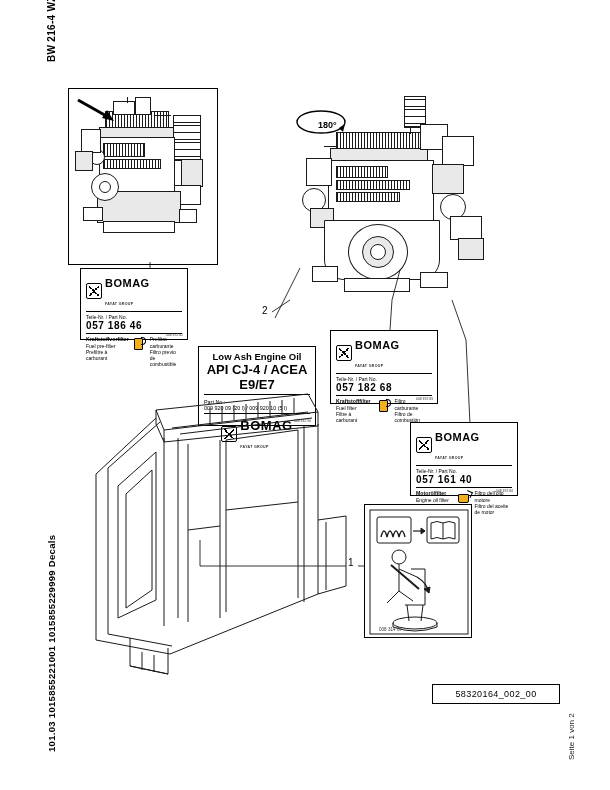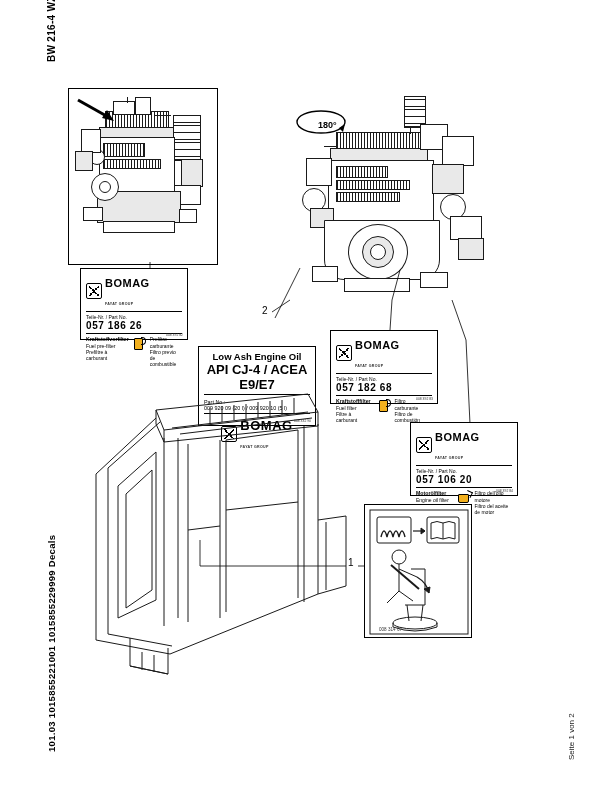--- a/index.html
+++ b/index.html
@@ -241,20 +241,21 @@
 <body>
 
 <div id="page">
 
   <div class="vtext" id="model-title">BW 216-4 WZ</div>
 
   <div class="vtext" id="decal-caption">101.03 1015855221001 1015855229999 Decals</div>
 
   <div id="page-no">Seite 1 von 2</div>
 
+  <div id="drawing-no">58320164_002_00</div>
 
   <div class="frame" id="engine-frame-1">
     <div class="eng">
 
       <div class="ehatch" style="left:36px; top:22px; width:62px; height:16px;"></div>
       <div class="eblk egray" style="left:30px; top:38px; width:76px; height:10px;"></div>
 
       <div class="eblk" style="left:44px; top:12px; width:20px; height:12px;"></div>
       <div class="eblk" style="left:66px; top:8px; width:14px; height:16px;"></div>
 
@@ -355,21 +356,21 @@
   <div class="decal" style="left:80px; top:268px; width:108px; height:72px; padding:4px 5px;">
     <div class="bomag-logo">
       <span class="bomag-mark"></span>
       <span>
         <span class="bomag-name">BOMAG</span><br>
         <span class="bomag-sub">FAYAT GROUP</span>
       </span>
     </div>
     <div class="decal-rule"></div>
     <div class="tiny">Teile-Nr. / Part No.</div>
-    <div class="partno">057 186 26</div>
+    <div class="partno">057 186 46</div>
     <div class="decal-rule"></div>
     <div style="display:flex; gap:4px; align-items:flex-start;">
       <div style="flex:1;">
         <div class="tiny-b">Kraftstoffvorfilter</div>
         <div class="tiny">Fuel pre-filter</div>
         <div class="tiny">Prefiltre à</div>
         <div class="tiny">carburant</div>
       </div>
       <div class="pict-nozzle">
         <span class="body"></span>
@@ -438,21 +439,21 @@
   <div class="decal" style="left:410px; top:422px; width:108px; height:74px; padding:4px 5px;">
     <div class="bomag-logo">
       <span class="bomag-mark"></span>
       <span>
         <span class="bomag-name">BOMAG</span><br>
         <span class="bomag-sub">FAYAT GROUP</span>
       </span>
     </div>
     <div class="decal-rule"></div>
     <div class="tiny">Teile-Nr. / Part No.</div>
-    <div class="partno">057 106 20</div>
+    <div class="partno">057 161 40</div>
     <div class="decal-rule"></div>
     <div style="display:flex; gap:4px; align-items:flex-start;">
       <div style="flex:1;">
         <div class="tiny-b">Motorölfilter</div>
         <div class="tiny">Engine oil filter</div>
         <div class="tiny">Filtre à huile</div>
         <div class="tiny">moteur</div>
       </div>
       <div class="pict-oil">
         <span class="can"></span>

